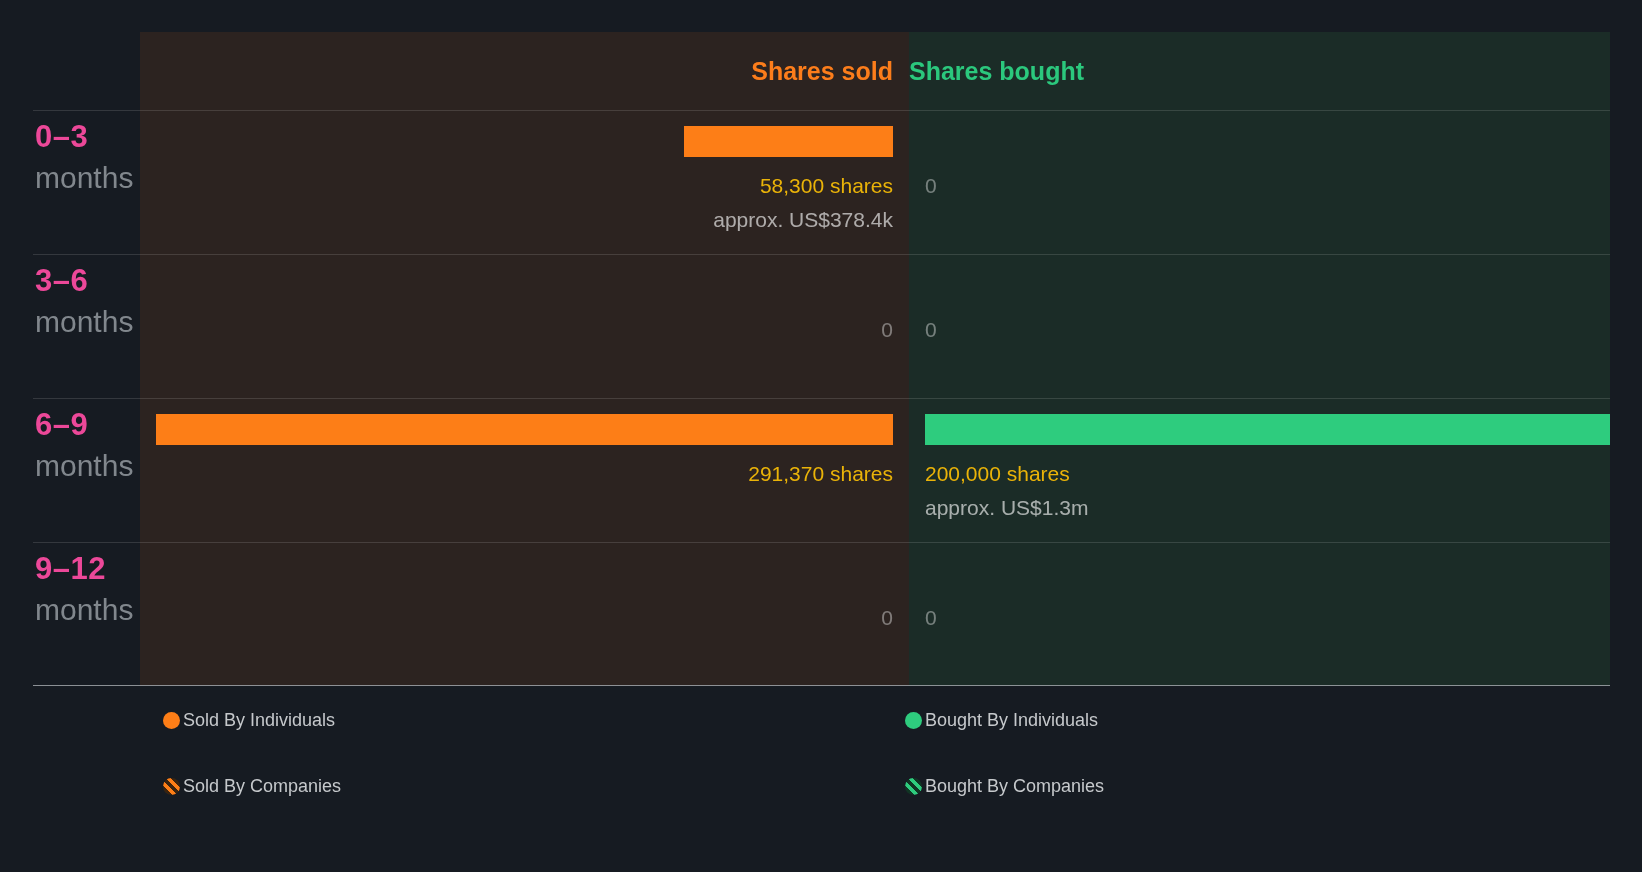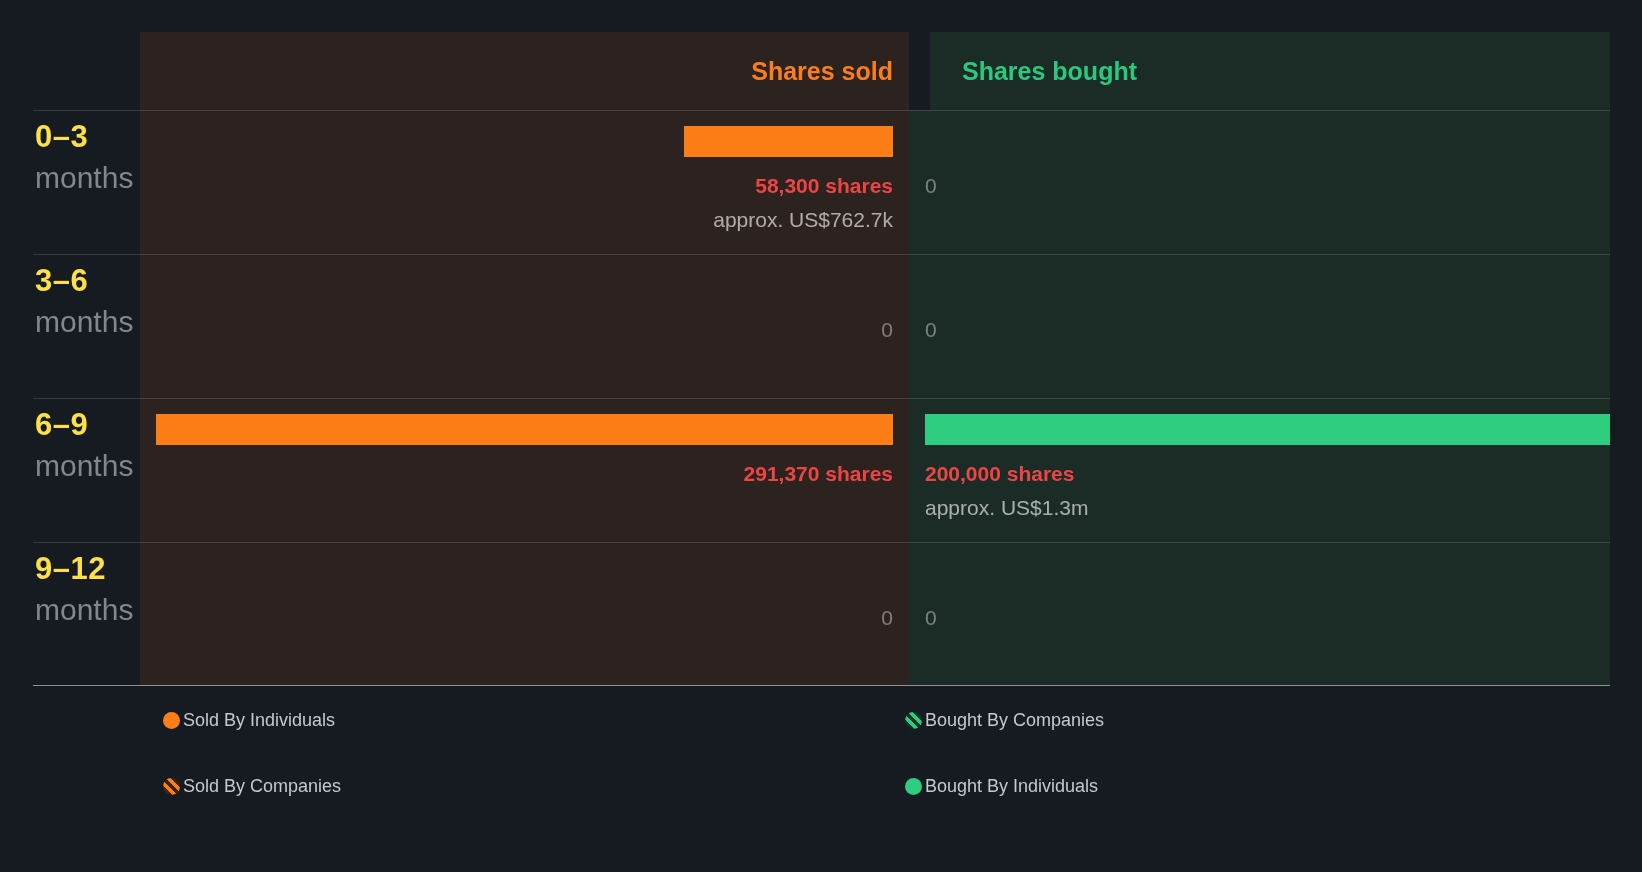--- a/index.html
+++ b/index.html
@@ -18,43 +18,43 @@
     display: grid;
     grid-template-columns: 107px 769px 701px;
     grid-template-rows: 78px 144px 144px 144px 144px;
   }
 
   .cell-sold   { background: #2c2320; }
   .cell-bought { background: #1b2c27; }
 
   .hdr { display: flex; align-items: center; font-size: 25px; font-weight: bold; padding-left: 16px; }
   .hdr-sold   { justify-content: flex-end; padding-right: 16px; color: #fc7d1b; }
-  .hdr-bought { justify-content: flex-start; padding-left: 32px; color: #2bc87d; margin-left: 21px; }
+  .hdr-bought { justify-content: flex-start; padding-left: 0; color: #2bc87d; }
 
   .row-top { border-top: 1px solid rgba(255,255,255,0.13); }
   .row-last { border-bottom: 1px solid rgba(160,165,170,0.85); }
 
   .cell-label { padding: 9px 0 0 2px; }
-  .period { font-size: 31px; font-weight: bold; color: #fde047; letter-spacing: 0.5px; line-height: 34px; }
+  .period { font-size: 31px; font-weight: bold; color: #ec4899; letter-spacing: 0.5px; line-height: 34px; }
   .unit   { margin-top: 11px; font-size: 30px; color: #81878d; line-height: 26px; }
 
   .cell-data { padding-top: 15px; }
   .cell-sold.cell-data   { padding-right: 16px; padding-left: 16px; text-align: right; }
   .cell-bought.cell-data { padding-left: 16px; padding-right: 0; text-align: left; }
 
   .bar-track { height: 31px; }
   .bar { height: 31px; }
   .bar-sold   { background: #fd7e17; margin-left: auto; }
   .bar-bought { background: #2ecc7e; margin-right: auto; }
 
   .shares {
     margin-top: 16px;
     font-size: 21px;
-    font-weight: bold;
-    color: #ef4444;
+    font-weight: normal;
+    color: #eab308;
     line-height: 26px;
     min-height: 26px;
   }
   .shares.zero { font-weight: normal; color: rgba(255,255,255,0.40); }
   .approx {
     margin-top: 8px;
     font-size: 21px;
     color: rgba(255,255,255,0.62);
     line-height: 26px;
     min-height: 26px;
@@ -95,21 +95,21 @@
 
   <div class="cell-label row-top">
     <div class="period">0–3</div>
     <div class="unit">months</div>
   </div>
   <div class="cell-sold cell-data row-top">
     <div class="bar-track">
       <div class="bar bar-sold" style="width: 28.3784%;"></div>
     </div>
     <div class="shares">58,300 shares</div>
-    <div class="approx">approx. US$762.7k</div>
+    <div class="approx">approx. US$378.4k</div>
   </div>
   <div class="cell-bought cell-data row-top">
     <div class="bar-track">
       <div class="bar bar-bought" style="width: 0%; visibility: hidden;"></div>
     </div>
     <div class="shares zero">0</div>
     <div class="approx"></div>
   </div>
 
   <div class="cell-label row-top">
@@ -173,20 +173,20 @@
 <div class="legend">
   <div class="legend-item">
     <span class="swatch sw-solid-orange"></span>
     <span>Sold By Individuals</span>
   </div>
   <div class="legend-item">
     <span class="swatch sw-striped-orange"></span>
     <span>Sold By Companies</span>
   </div>
   <div class="legend-item">
+    <span class="swatch sw-solid-green"></span>
+    <span>Bought By Individuals</span>
+  </div>
+  <div class="legend-item">
     <span class="swatch sw-striped-green"></span>
     <span>Bought By Companies</span>
-  </div>
-  <div class="legend-item">
-    <span class="swatch sw-solid-green"></span>
-    <span>Bought By Individuals</span>
   </div>
 </div>
 
 </body></html>

